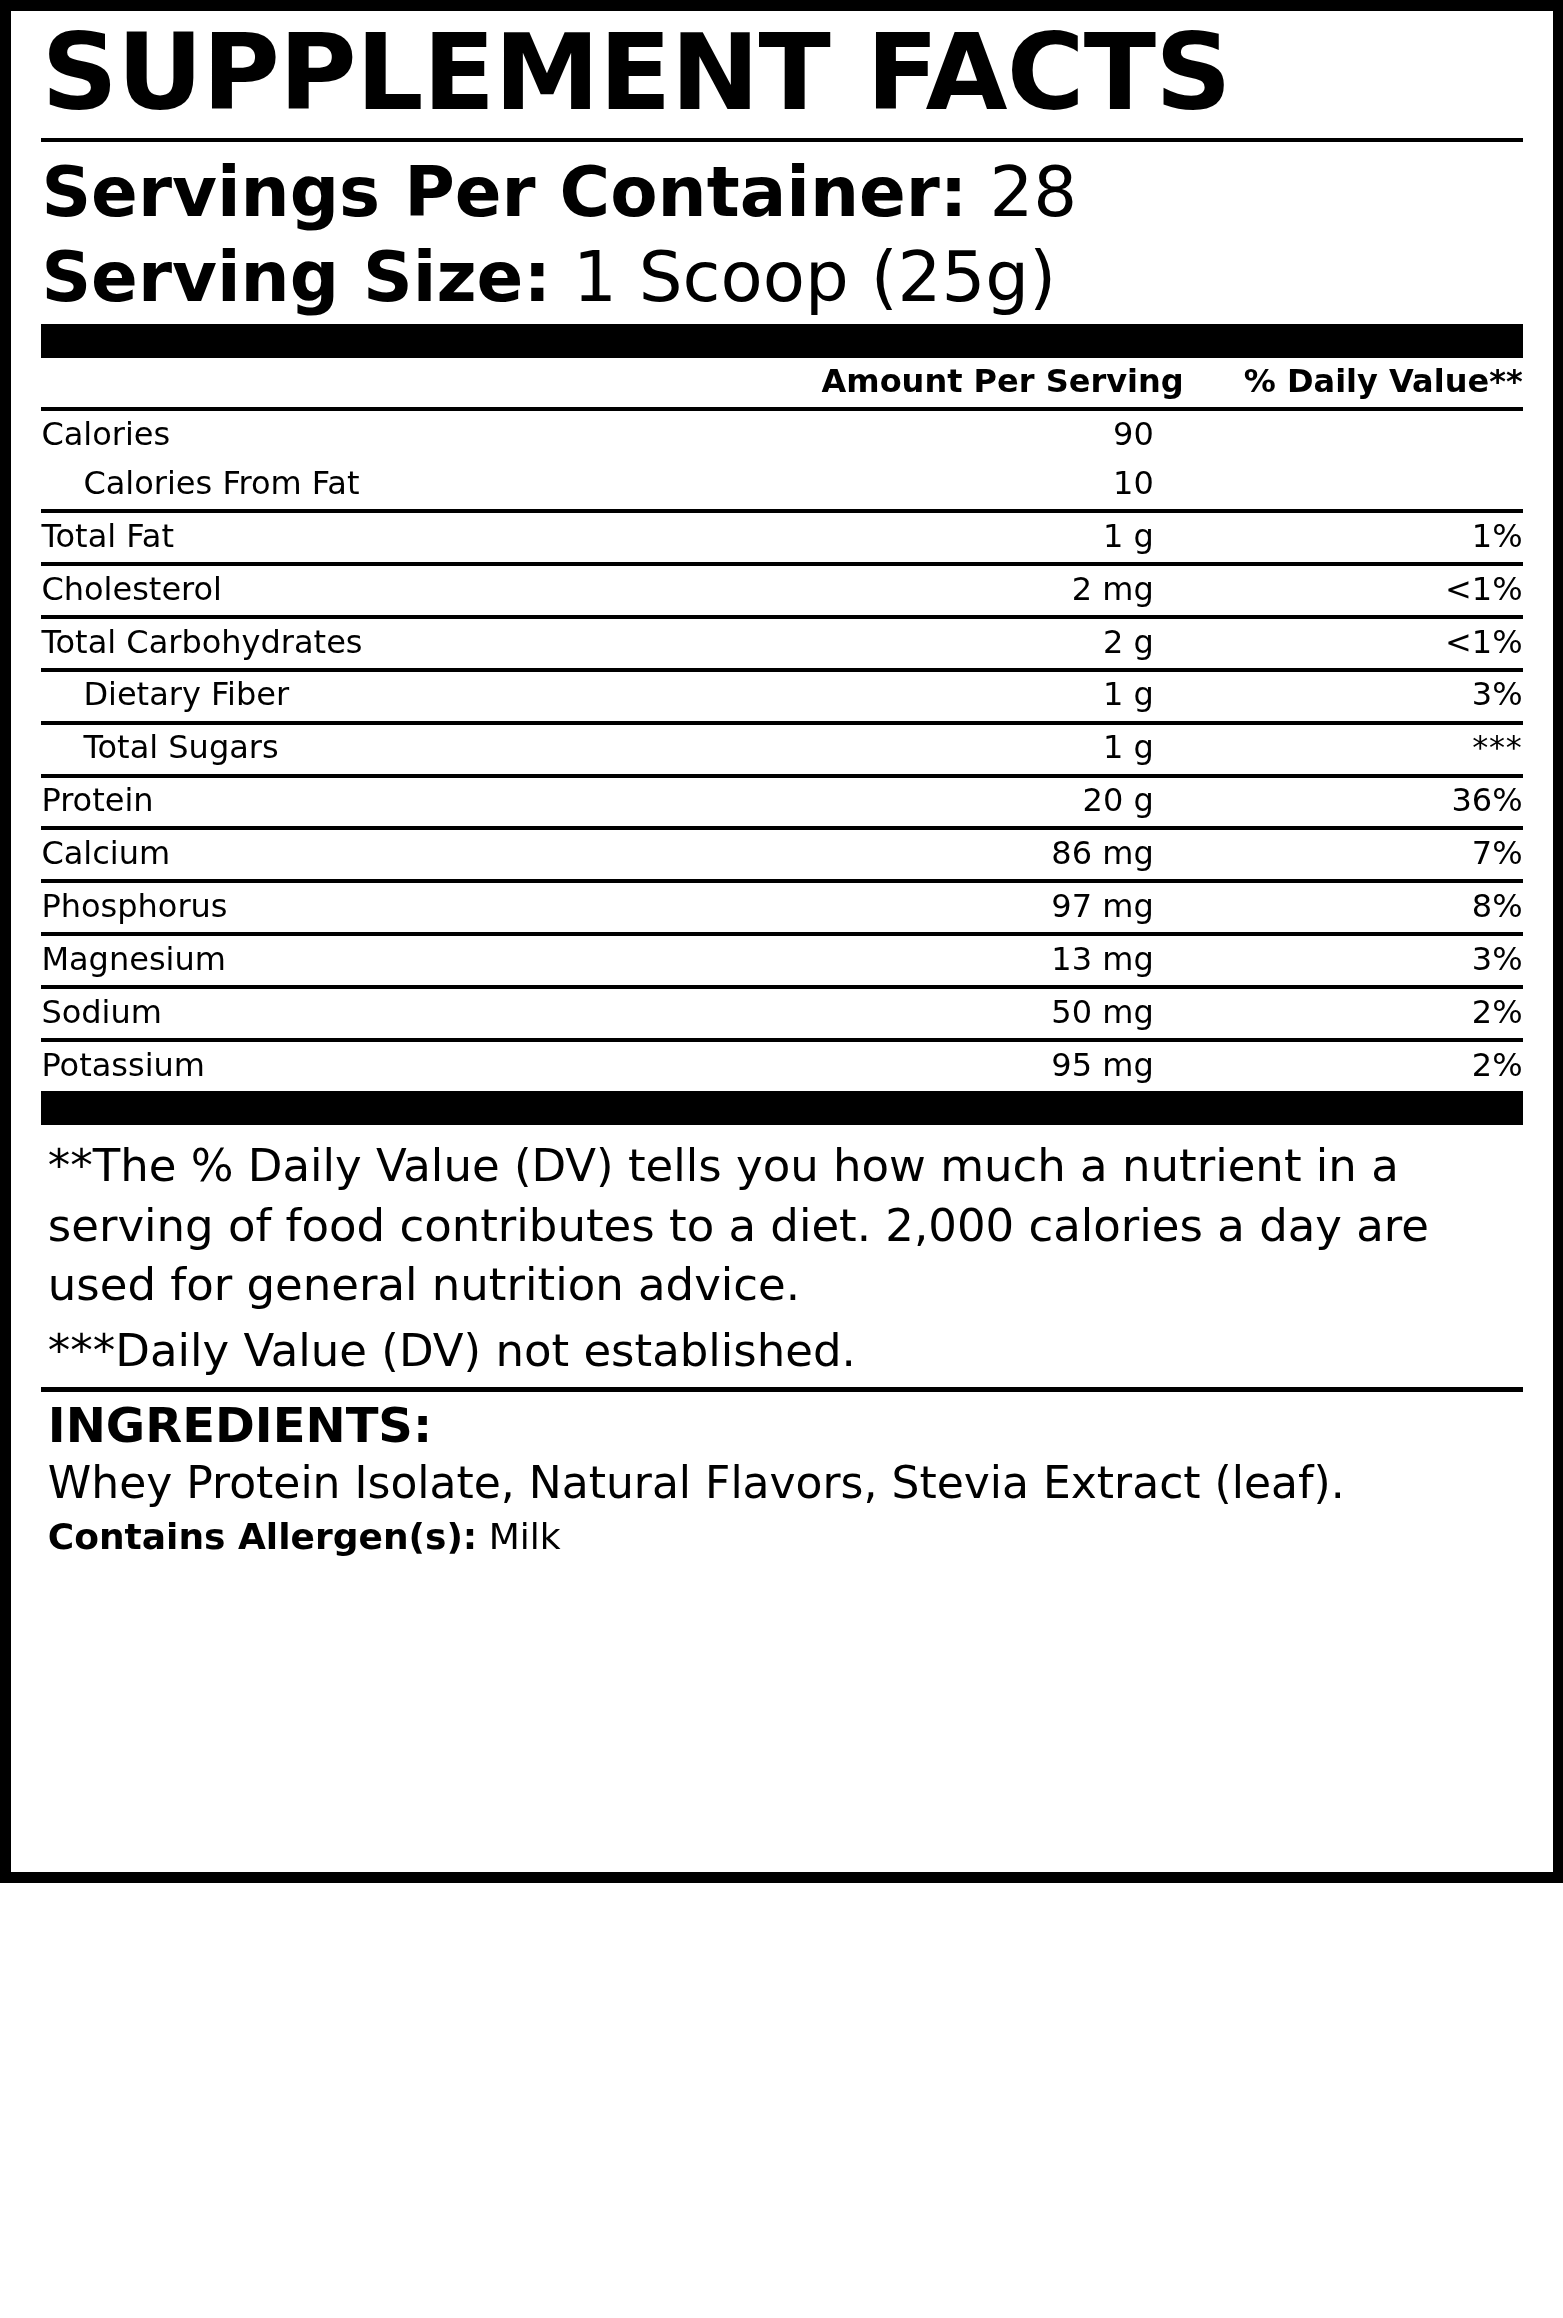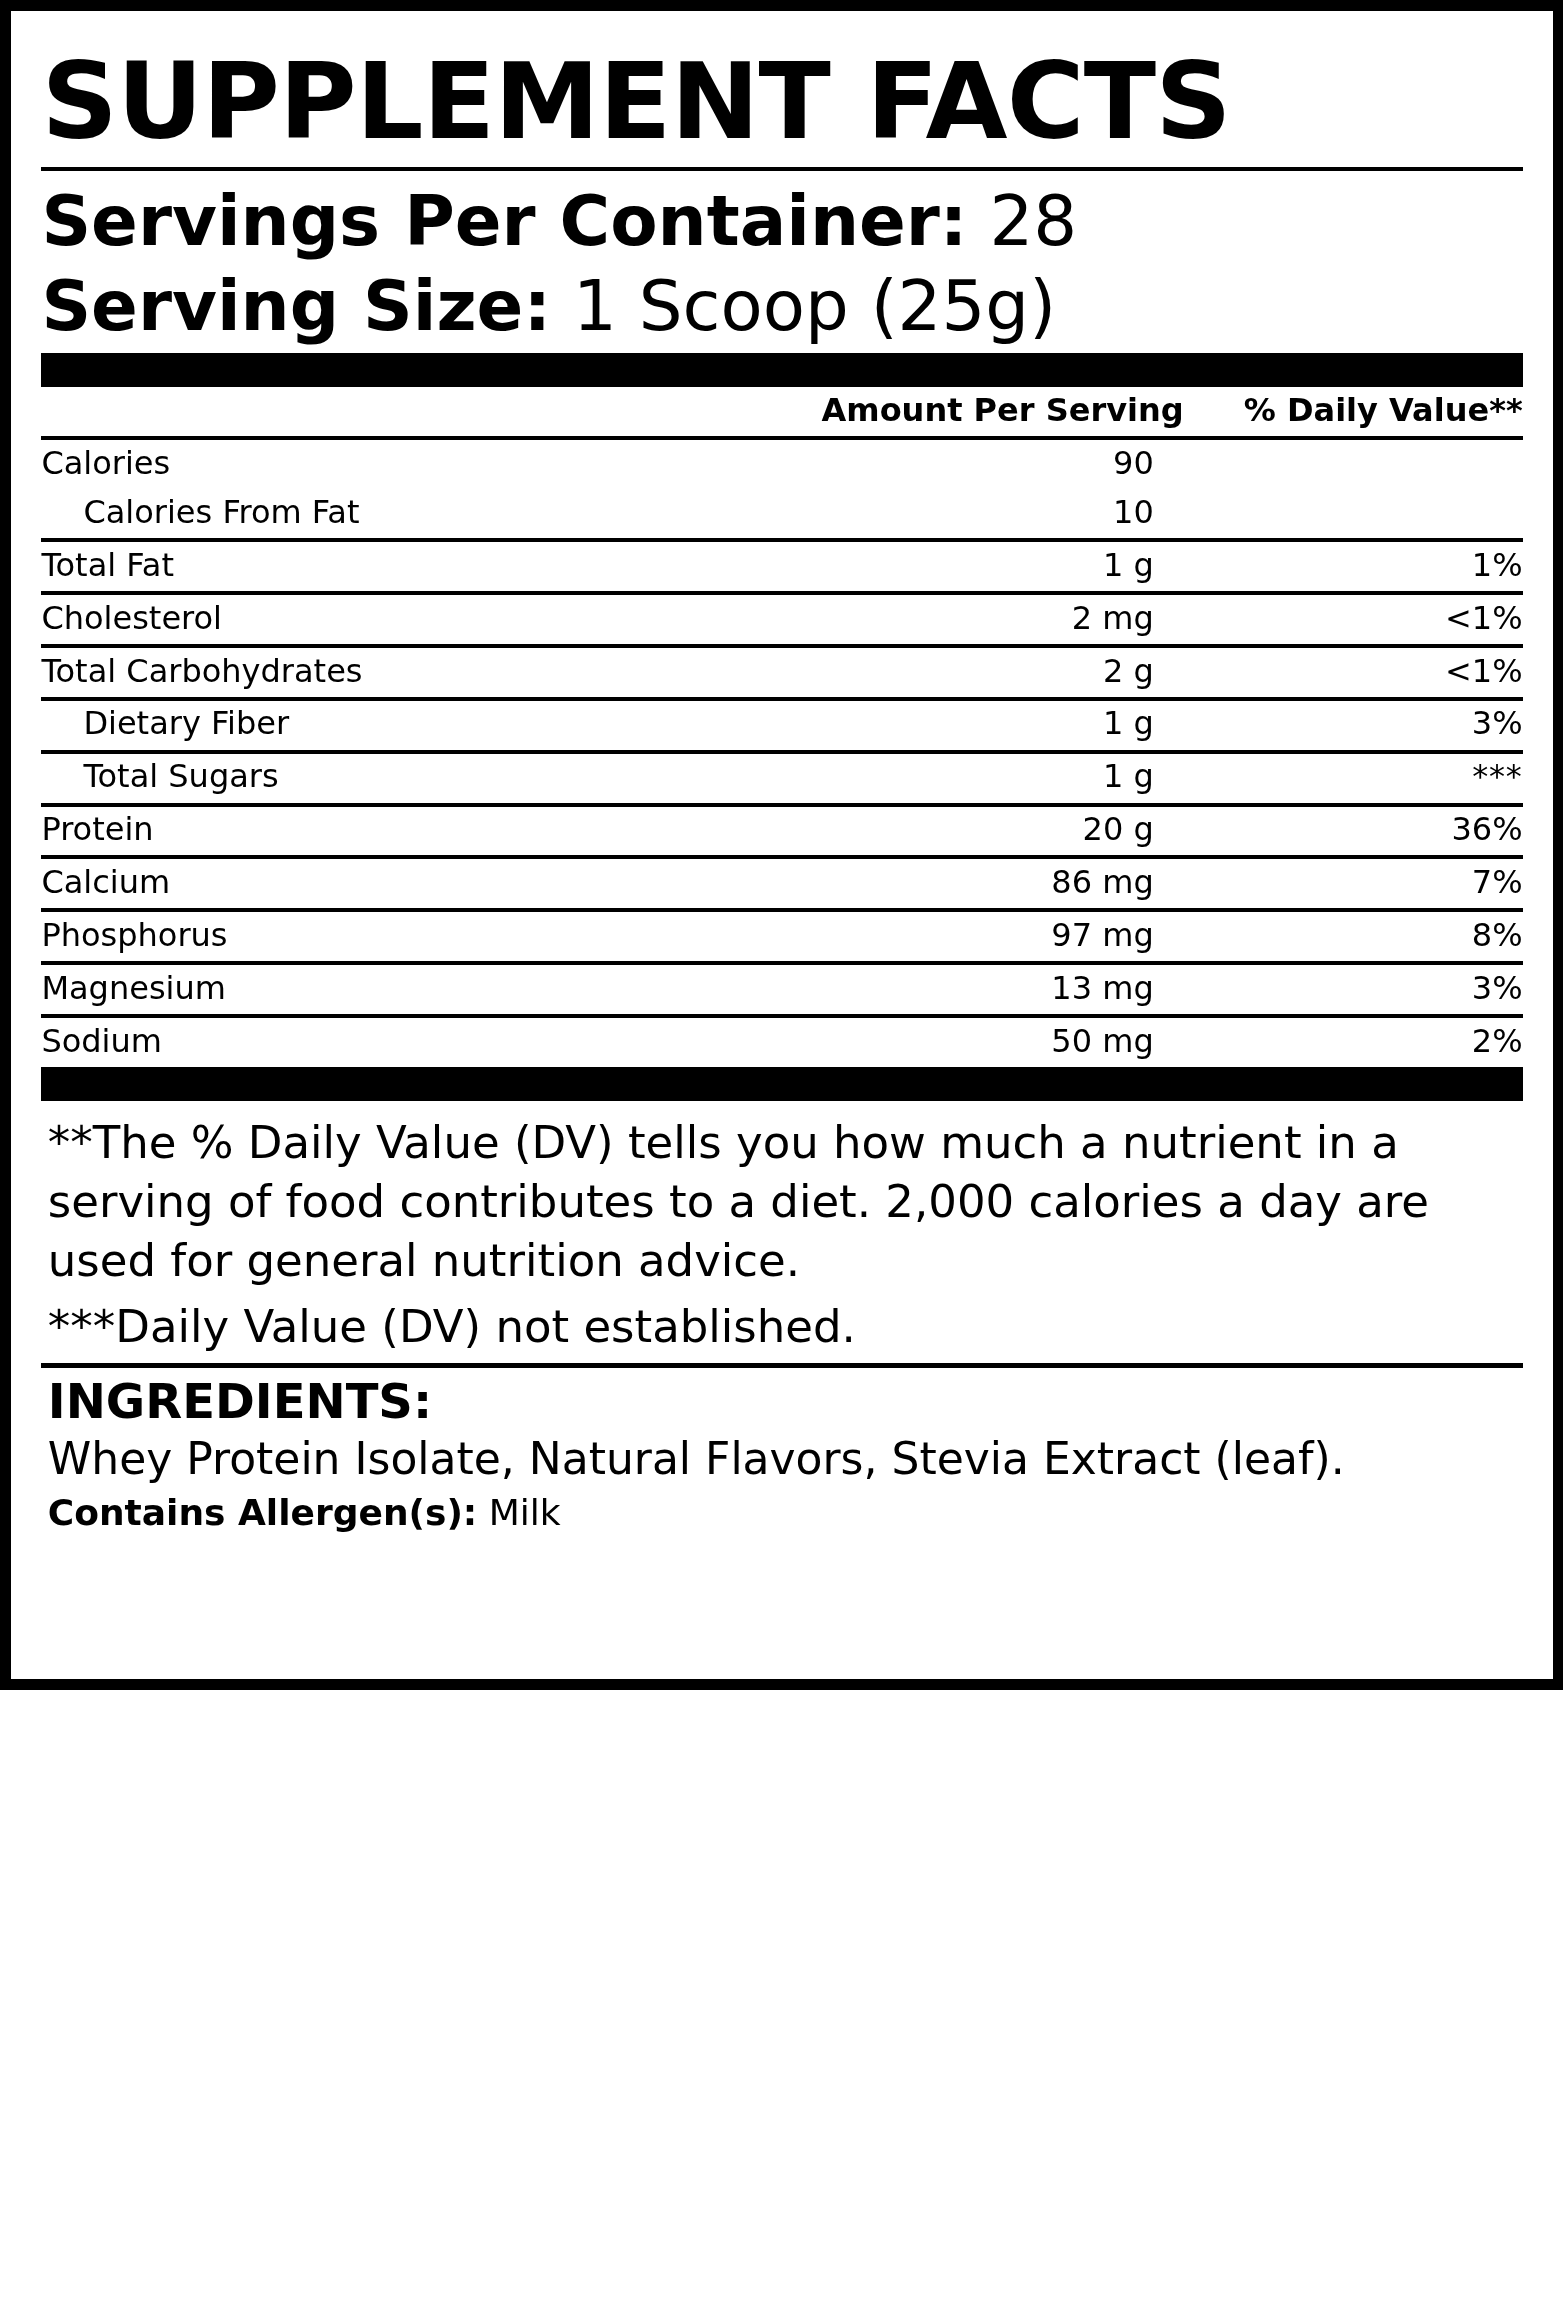--- a/index.html
+++ b/index.html
@@ -7,25 +7,25 @@
     padding: 0;
     background: #ffffff;
   }
   body {
     font-family: "DejaVu Sans", "Liberation Sans", sans-serif;
     color: #000000;
   }
   #label {
     position: relative;
     width: 1564px;
-    height: 1690px;
+    height: 1883px;
     box-sizing: border-box;
     background: #ffffff;
     border: 11.3px solid #000000;
-    padding: 29px 24px 0 24px;
+    padding: 0 24px 0 24px;
   }
   .inner {
     width: 100%;
     box-sizing: border-box;
     padding: 0 6.4px;
   }
   .title {
     font-size: 106px;
     font-weight: bold;
     letter-spacing: -0.8px;
@@ -195,20 +195,25 @@
           <tr class="bord">
             <td class="col-name">Magnesium</td>
             <td class="col-amount">13 mg</td>
             <td class="col-dv">3%</td>
           </tr>
           <tr class="bord">
             <td class="col-name">Sodium</td>
             <td class="col-amount">50 mg</td>
             <td class="col-dv">2%</td>
           </tr>
+          <tr class="bord">
+            <td class="col-name">Potassium</td>
+            <td class="col-amount">95 mg</td>
+            <td class="col-dv">2%</td>
+          </tr>
         </tbody>
     </table>
 
     <div class="rule-thick"></div>
 
     <div class="footnote-wrap">
       <div class="footnote">**The % Daily Value (DV) tells you how much a nutrient in a serving of food contributes to a diet. 2,000 calories a day are used for general nutrition advice.</div>
       <div class="footnote" style="padding-top:0;">***Daily Value (DV) not established.</div>
     </div>
 

